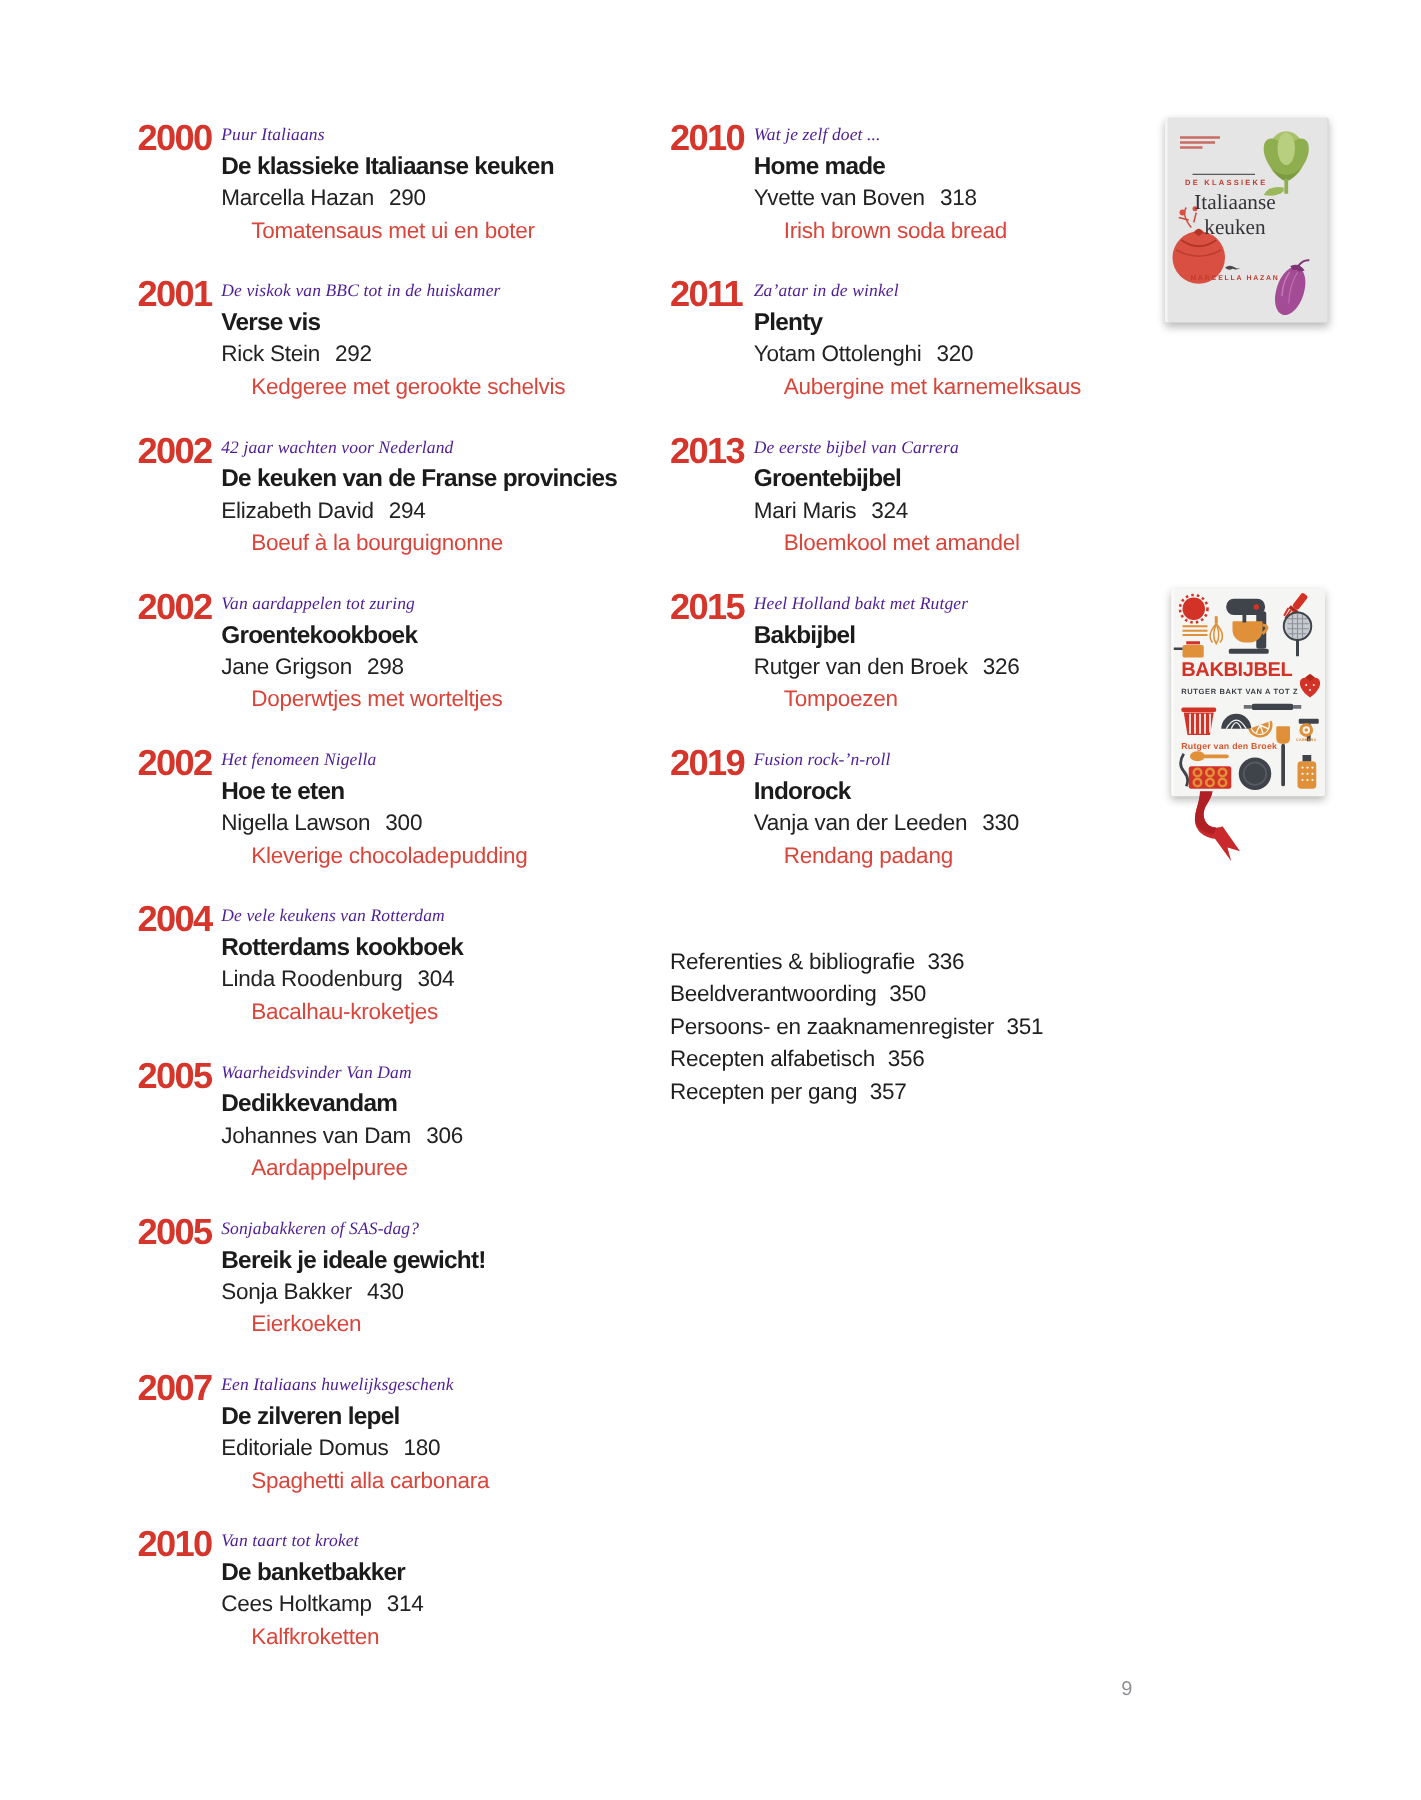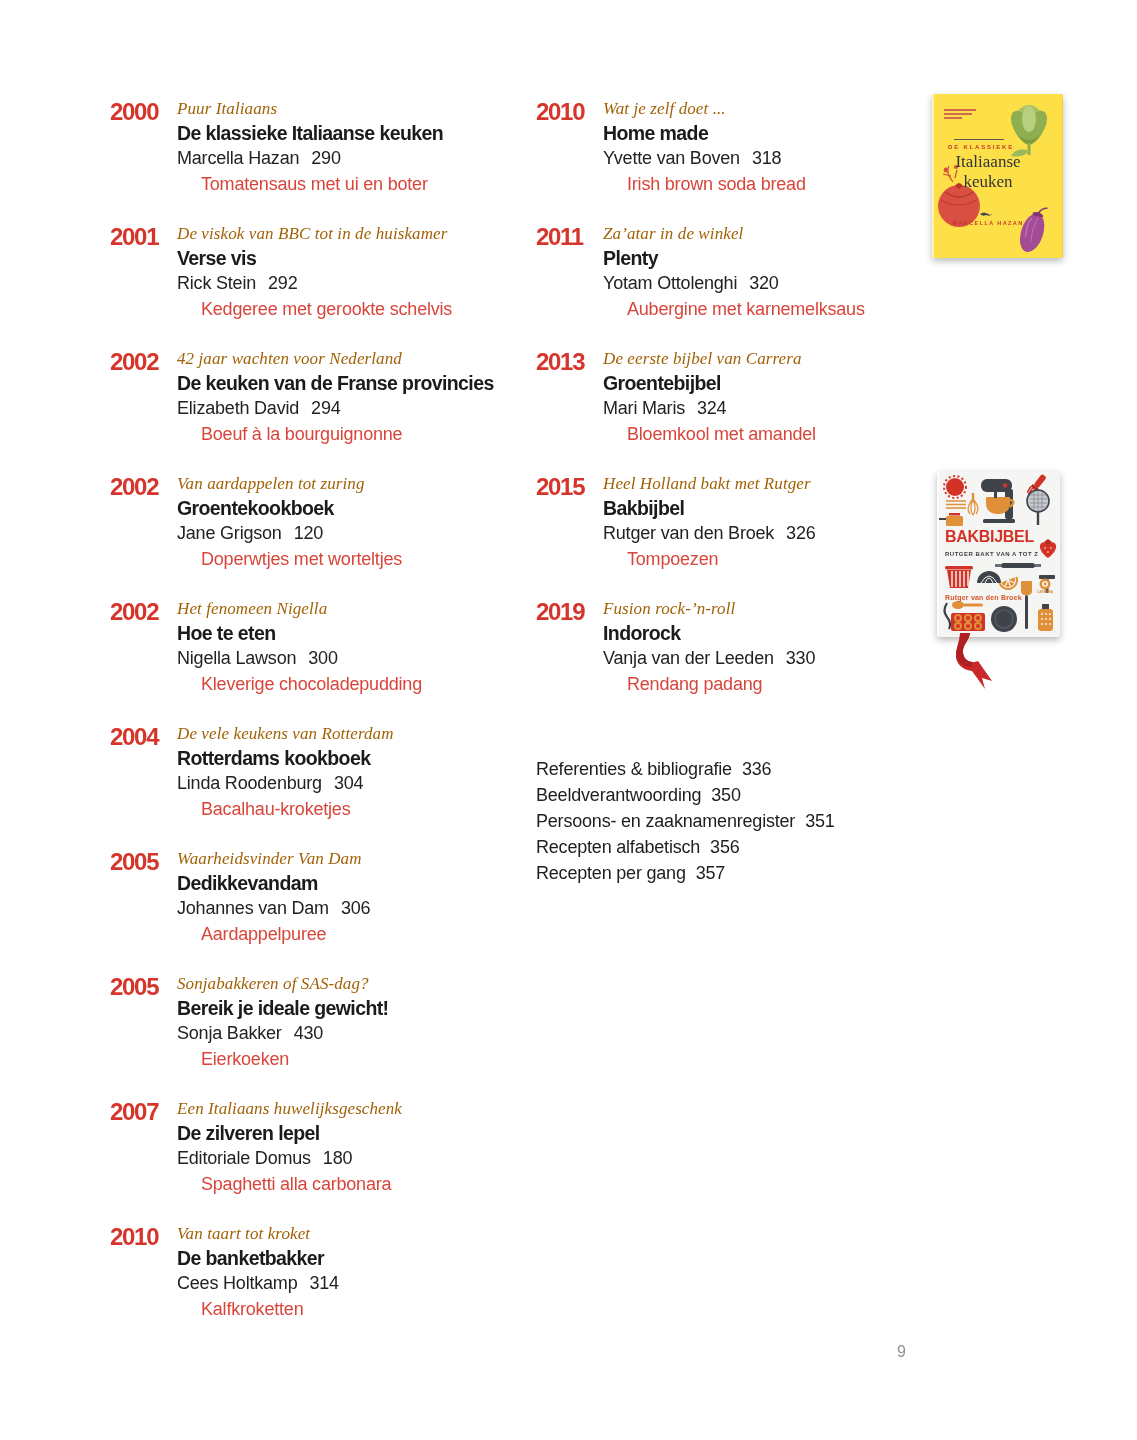--- a/index.html
+++ b/index.html
@@ -8,48 +8,48 @@
     font-family:"Liberation Sans", sans-serif;overflow:hidden;
     -webkit-font-smoothing:antialiased;
   }
   .toc-column{position:absolute;top:97px;}
   #left-col{left:110px;width:410px;}
   #right-col{left:536px;width:400px;}
 
   .entry{display:flex;height:100px;margin-bottom:25px;}
   .year{
     flex:0 0 67px;width:67px;
-    font-weight:bold;font-size:24px;line-height:29px;letter-spacing:-1.3px;
+    font-weight:bold;font-size:29px;line-height:29px;letter-spacing:-1.3px;
     color:var(--year-red,#d5352a);padding-top:0px;
   }
   .entry-text{flex:1;min-width:0;}
   .subtitle{
     font-family:"Liberation Serif", serif;font-style:italic;
-    font-size:17px;line-height:23px;color:#a16207;letter-spacing:0.1px;
+    font-size:14px;line-height:23px;color:#4c1d95;letter-spacing:0.1px;
   }
   .title{
     font-weight:bold;font-size:19.5px;line-height:26px;letter-spacing:-0.6px;color:#1b1b1b;
   }
   .author-line{font-size:18px;line-height:25px;color:#222222;letter-spacing:-0.2px;}
   .pagenum{margin-left:12px;margin-top:12px;}
   .recipe{font-size:18px;line-height:26px;color:var(--recipe-red,#d9453a);letter-spacing:-0.2px;margin-left:24px;}
 
   .references{position:absolute;left:536px;top:740px;width:360px;margin-top:16px;}
   .ref-line{font-size:18px;line-height:26px;color:#1e1e1e;letter-spacing:-0.2px;}
   .ref-page{margin-left:10px;}
 
   .folio{
     position:absolute;left:897px;top:1343px;
     font-size:16px;color:#8e9093;
   }
 
   
   .book1{
     position:absolute;left:932px;top:94px;width:131px;height:164px;
-    background:#fde047;border-radius:2px;
+    background:#e5e5e5;border-radius:2px;
     box-shadow:0 3px 7px rgba(0,0,0,0.28), inset 2px 0 0 rgba(255,255,255,0.6), inset -1px 0 0 rgba(0,0,0,0.06);
   }
   .b1-quote{position:absolute;left:12px;top:15px;}
   .b1-quote i{display:block;height:1.5px;background:#c4574d;margin-bottom:2.5px;opacity:.85;}
   .b1-quote i:nth-child(1){width:32px;}
   .b1-quote i:nth-child(2){width:28px;}
   .b1-quote i:nth-child(3){width:18px;}
   .b1-rule{position:absolute;left:22px;top:45px;width:50px;height:1px;background:#5a5a5a;}
   .b1-series{
     position:absolute;left:0;top:50px;width:98px;text-align:center;
@@ -129,21 +129,21 @@
       <div class="recipe">Boeuf à la bourguignonne</div>
     </div>
   </div>
 
   <div class="entry">
     <div class="year">2002</div>
     <div class="entry-text">
       <div class="subtitle">Van aardappelen tot zuring</div>
       <div class="title">Groentekookboek</div>
       <div class="author-line">
-        <span>Jane Grigson</span><span class="pagenum">120</span>
+        <span>Jane Grigson</span><span class="pagenum">298</span>
       </div>
       <div class="recipe">Doperwtjes met worteltjes</div>
     </div>
   </div>
 
   <div class="entry">
     <div class="year">2002</div>
     <div class="entry-text">
       <div class="subtitle">Het fenomeen Nigella</div>
       <div class="title">Hoe te eten</div>

